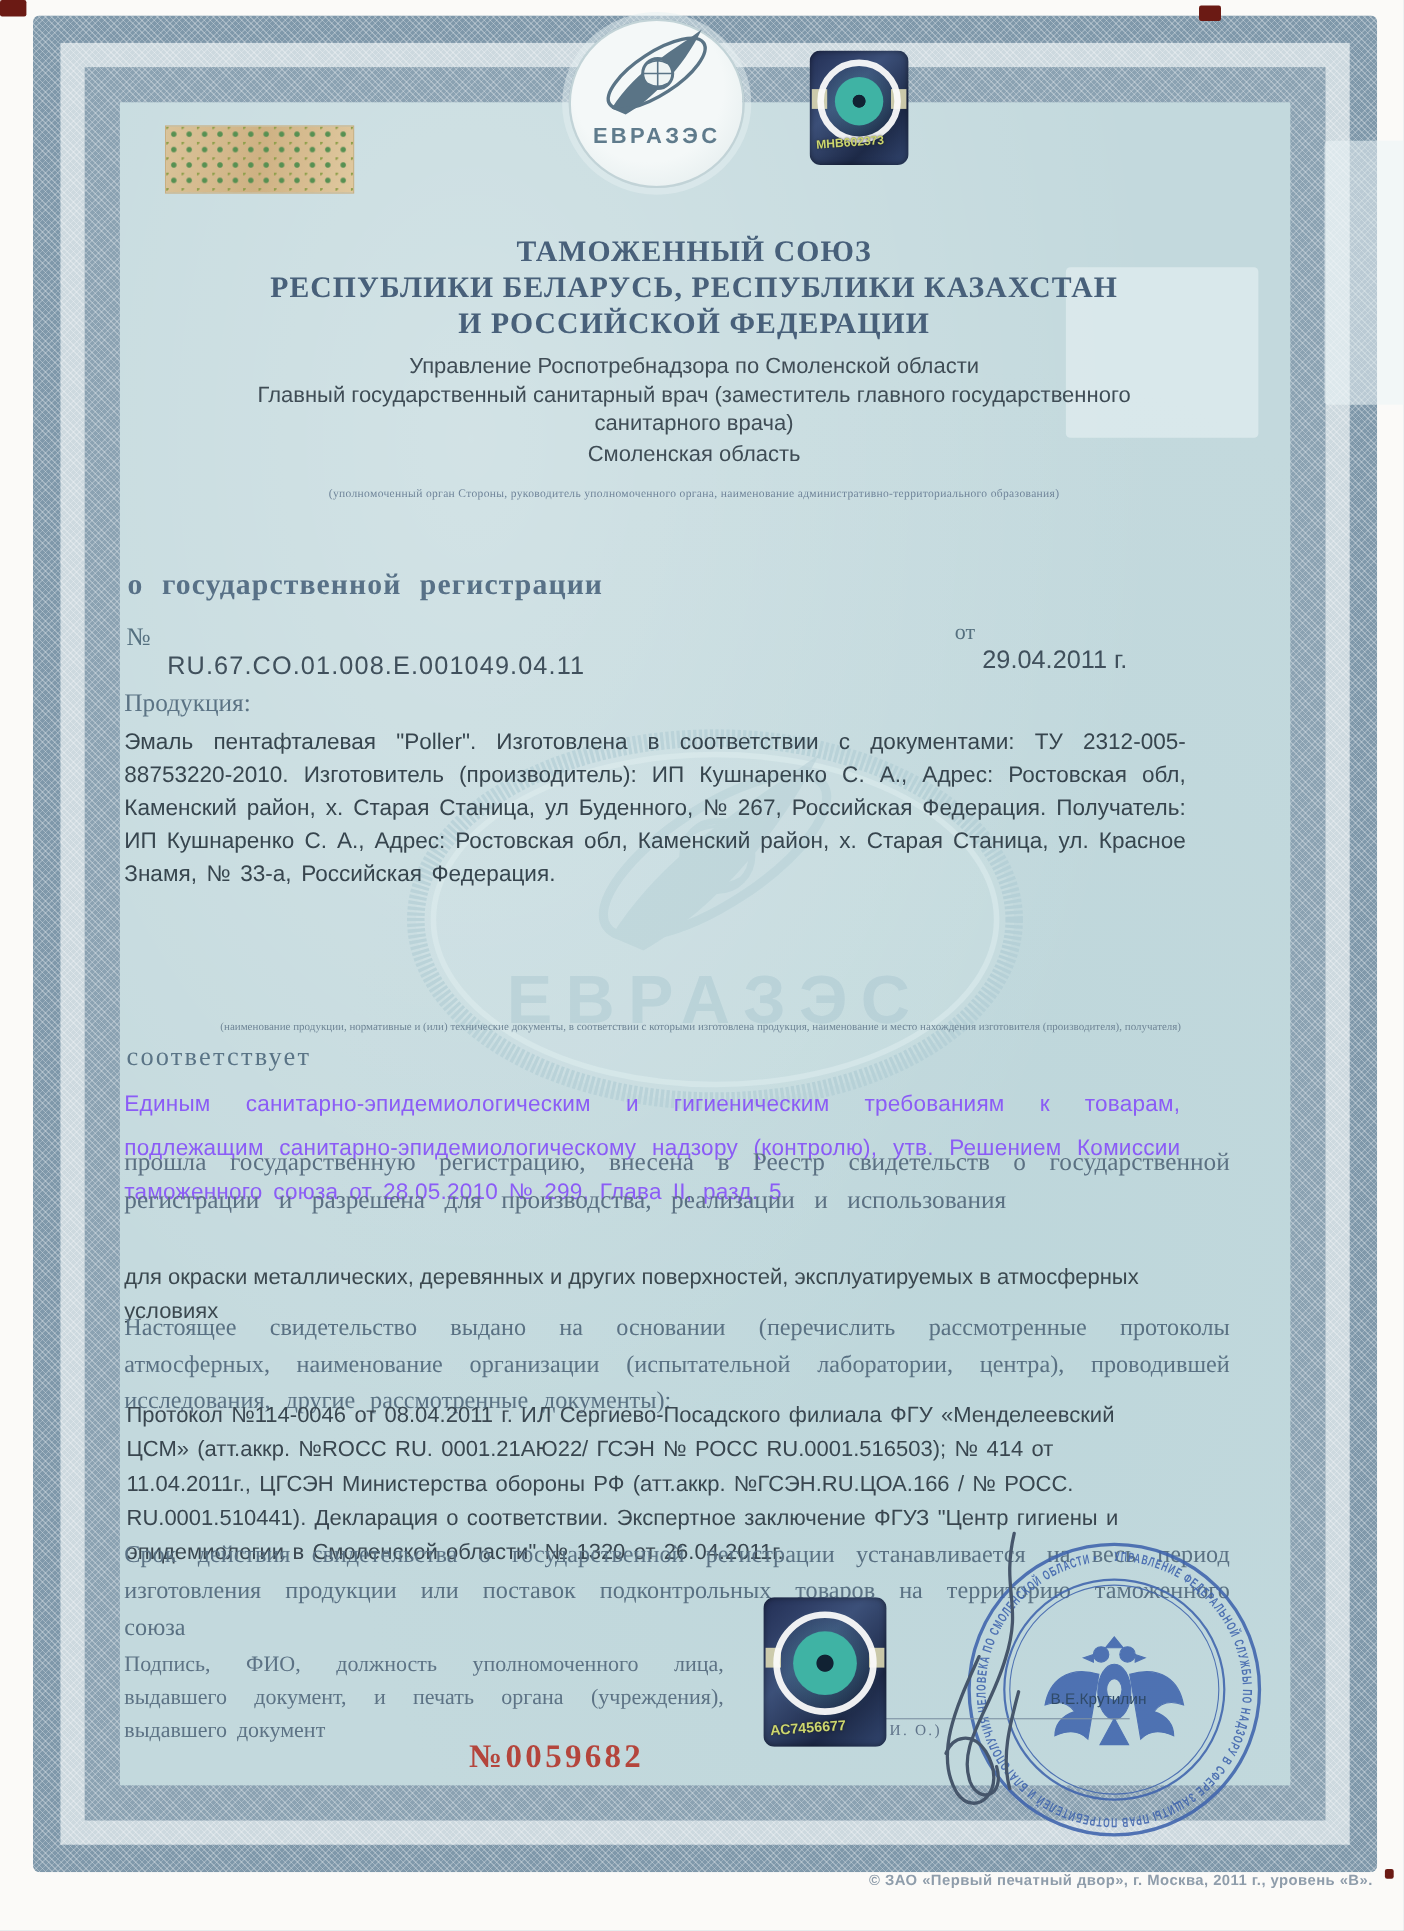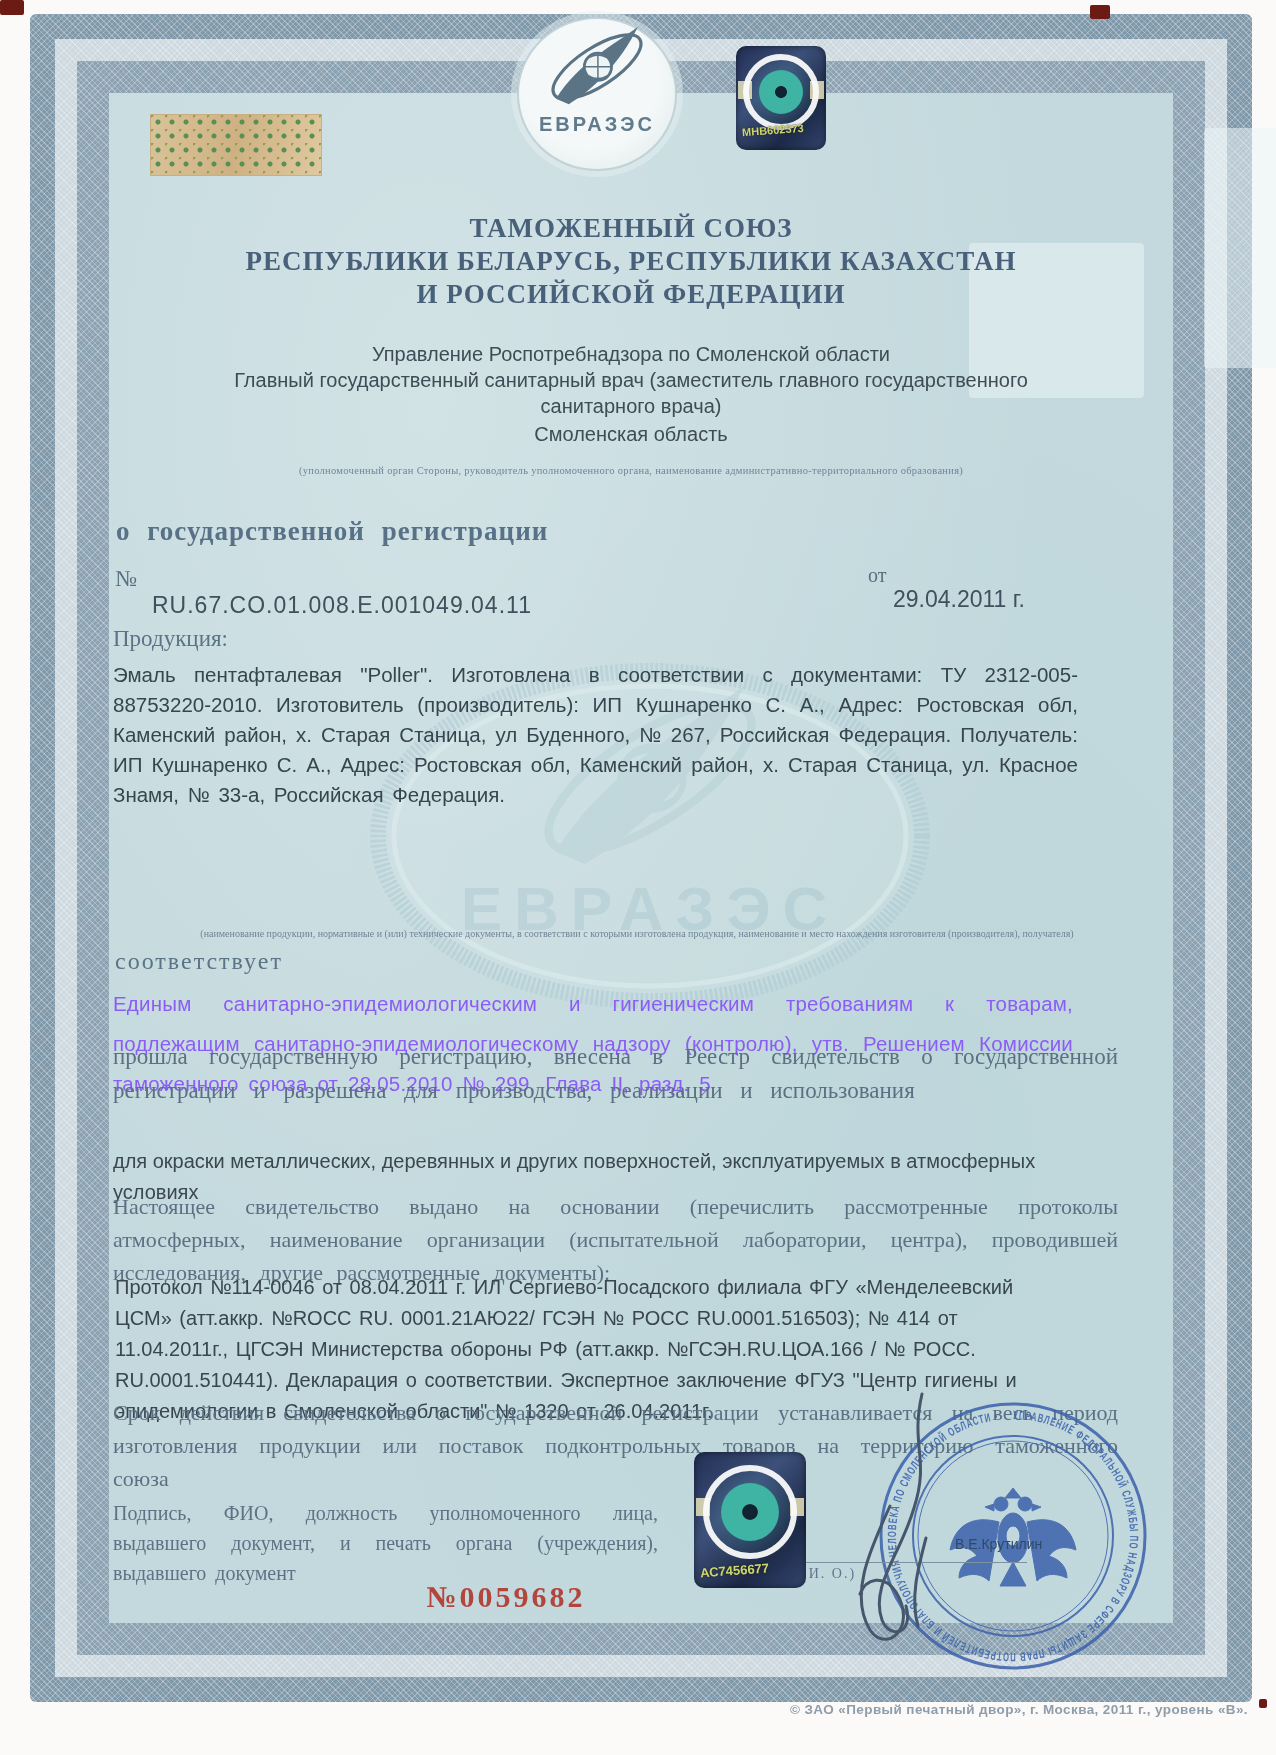--- a/index.html
+++ b/index.html
@@ -65,21 +65,21 @@
   .holo-bottom .core{width:58px;height:58px;}
   .holo .tab{position:absolute;top:34%;width:14px;height:18px;background:#e8e3b8;opacity:.85;}
   .holo .tab.l{left:2px;} .holo .tab.r{right:2px;}
   .holo .num{position:absolute;left:6px;bottom:10px;font-weight:bold;
     color:#ccd66e;text-shadow:0 0 2px #222;transform:rotate(-4deg);}
   .holo-top .num{font-size:11px;bottom:14px;}
   .holo-bottom .num{font-size:13px;}
   .hdr{position:absolute;left:116px;top:212px;width:1030px;text-align:center;z-index:3;}
   .hdr .union{font-family:"Liberation Serif",serif;font-weight:bold;font-size:27px;
     color:#48607a;letter-spacing:1px;line-height:33px;}
-  .hdr .auth{font-size:20px;color:#3f4c55;line-height:26px;margin-top:30px;}
+  .hdr .auth{font-size:20px;color:#3f4c55;line-height:26px;margin-top:9px;}
   .hdr .auth2{width:880px;margin:0 auto;font-size:20px;color:#3f4c55;line-height:26px;}
   .hdr .auth3{font-size:20px;color:#3f4c55;line-height:26px;margin-top:2px;}
   .hdr .cap{font-family:"Liberation Serif",serif;font-size:10.5px;color:#70859a;
     margin-top:18px;letter-spacing:.3px;}
 
   .title-main{position:absolute;left:116px;top:460px;width:1030px;text-align:center;
     font-family:"Liberation Serif",serif;font-weight:bold;font-size:44px;
     letter-spacing:5px;color:#5e7789;z-index:3;text-shadow:0 0 1px rgba(94,119,137,.4);}
   .title-sub{position:absolute;left:116px;top:516px;width:1030px;
     font-family:"Liberation Serif",serif;font-weight:bold;font-size:27px;

